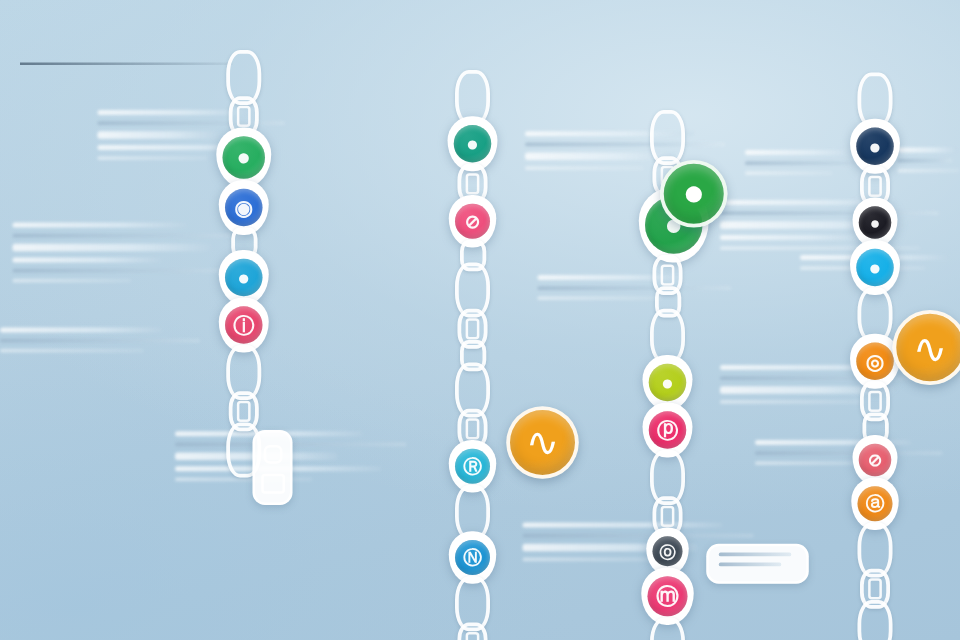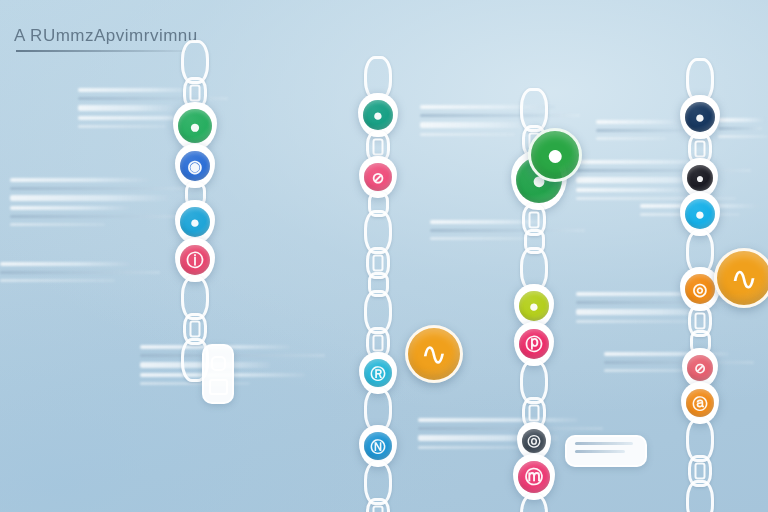--- a/index.html
+++ b/index.html
@@ -93,21 +93,20 @@
   .badge{
     position:absolute;border:2.5px solid rgba(255,255,255,.95);
     border-radius:5px;background:transparent;
   }
 </style>
 </head>
 <body>
 
 <div id="stage">
 
-  <div class="heading">A RUmmzApvimrvimnu</div>
   <div class="heading-rule"></div>
 
   <div id="textlayer">
       <div class="txtblock" style="left: 78px; top: 88px;">
         <div class="tline" style="width: 120px;"></div>
         <div class="tline dk" style="width: 150px;"></div>
         <div class="tline th" style="width: 98px;"></div>
         <div class="tline" style="width: 135px;"></div>
         <div class="tline dk fade" style="width: 88px;"></div>
       </div>

